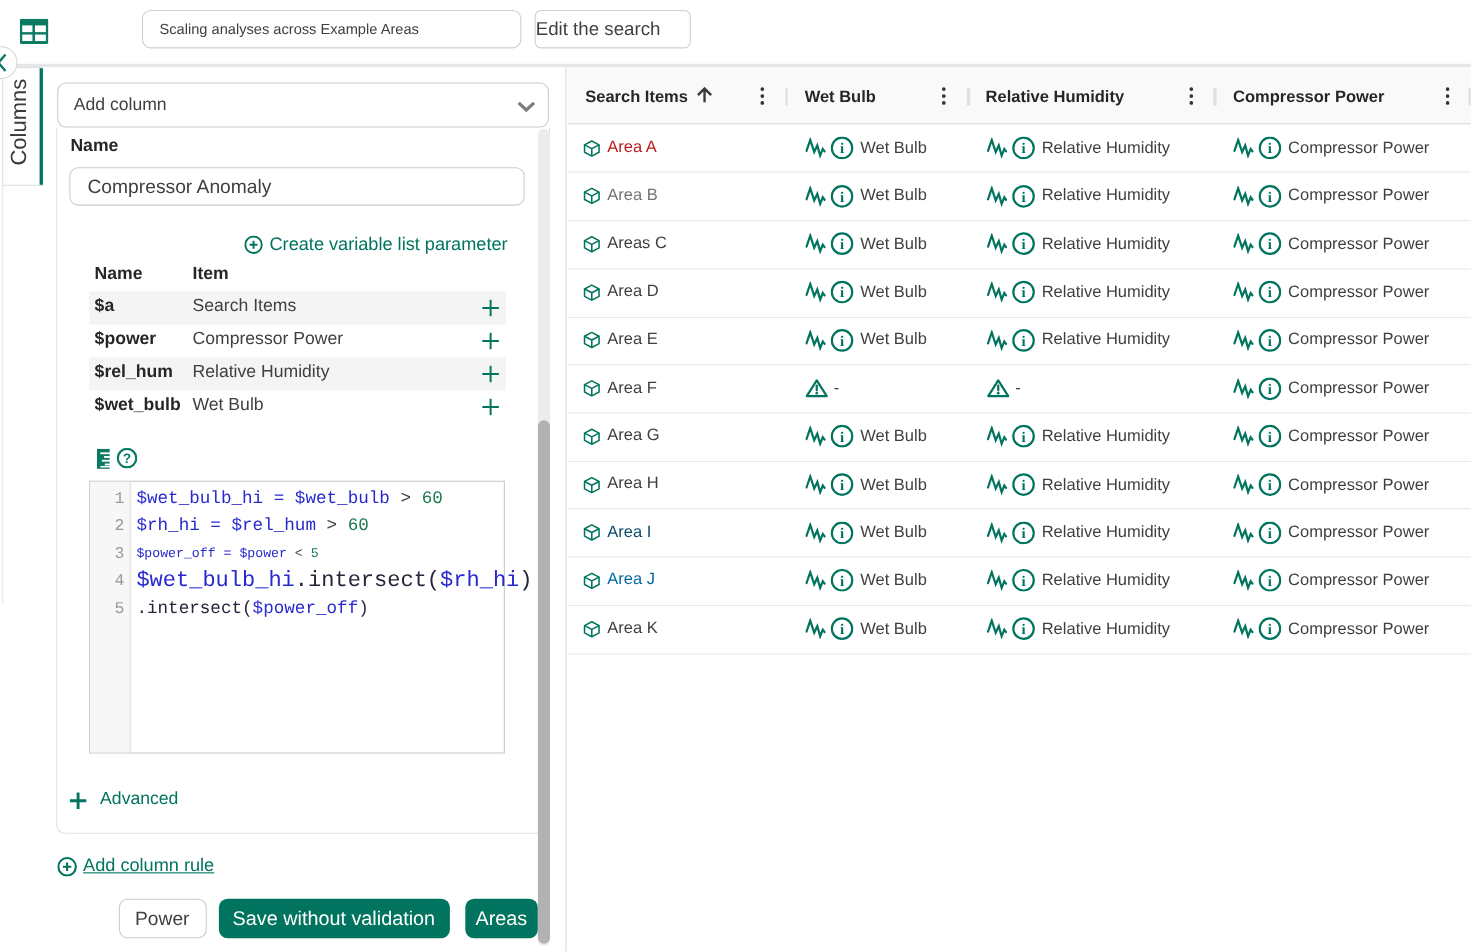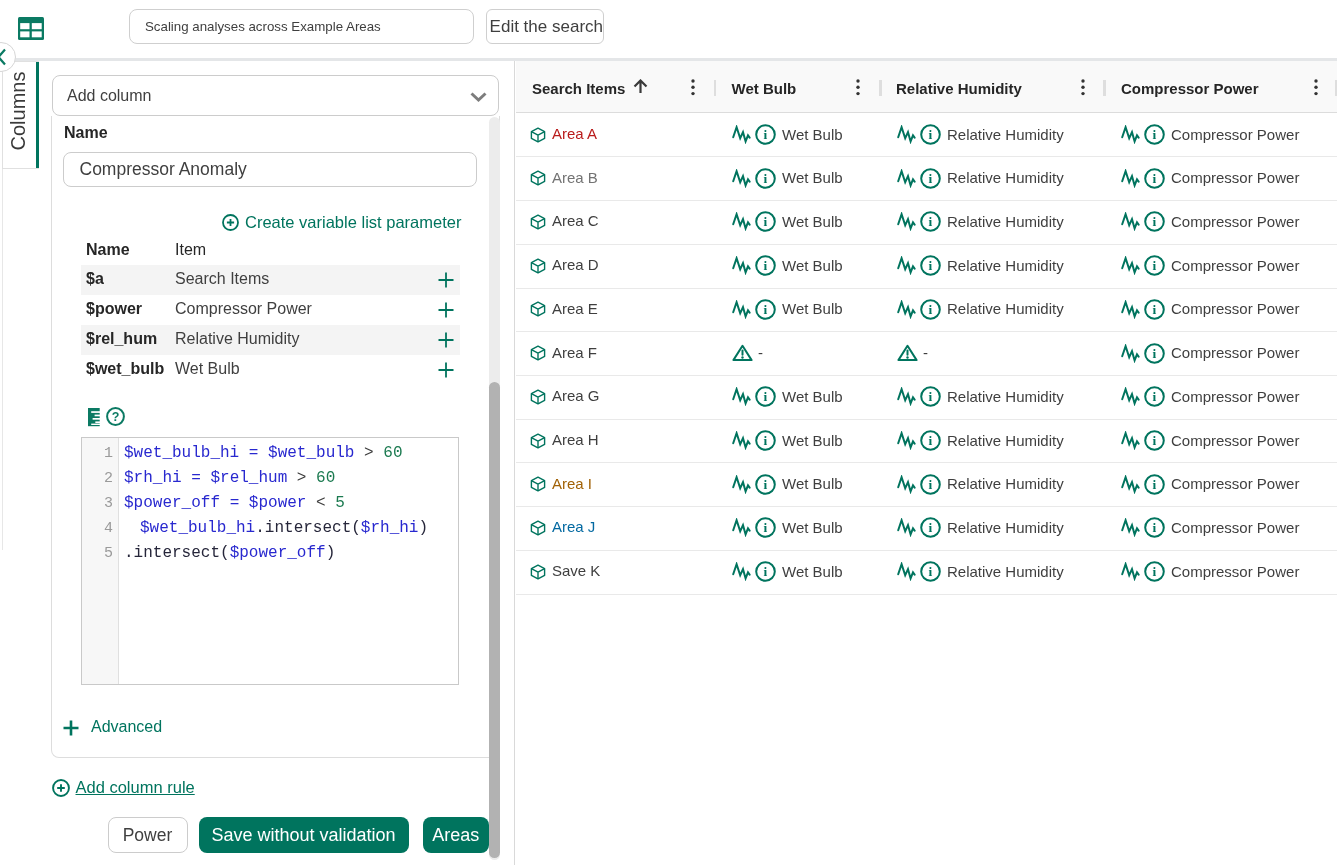--- a/index.html
+++ b/index.html
@@ -41,42 +41,42 @@
 
 <div class="abs" style="left:0;top:58.2px;width:1337px;height:2.9px;background:#e4e6e8"></div>
 <svg class="abs" style="left:17.5px;top:16.5px" width="26" height="23" viewBox="0 0 26 23">
 <rect x="0" y="0" width="26" height="23" rx="1.5" fill="#0b7a63"></rect>
 <rect x="2.2" y="6.1" width="9.3" height="6.1" fill="#fff"></rect>
 <rect x="13.8" y="6.1" width="9.9" height="6.1" fill="#fff"></rect>
 <rect x="2.2" y="14.4" width="9.3" height="5.9" fill="#fff"></rect>
 <rect x="13.8" y="14.4" width="9.9" height="5.9" fill="#fff"></rect>
 </svg>
 <div class="abs" style="left:129px;top:9px;width:345px;height:35px;border:1px solid #cfcfcf;border-radius:8px;font-size:13.3px;color:#3f3f3f;line-height:33px;padding-left:15px;">Scaling analyses across Example Areas</div>
-<div class="abs" style="left:486px;top:9px;width:118px;height:35px;border:1px solid #cfcfcf;border-radius:6px;font-size:17px;color:#3f3f3f;line-height:33px;text-align:right;">Edit the search</div>
+<div class="abs" style="left:486px;top:9px;width:142px;height:35px;border:1px solid #cfcfcf;border-radius:6px;font-size:17px;color:#3f3f3f;line-height:33px;text-align:left;">Edit the search</div>
 <div class="abs" style="left:-14px;top:42px;width:30px;height:30px;border-radius:50%;background:#fff;border:1px solid #d6d6d6;z-index:5"></div>
 <svg class="abs" style="left:-2px;top:47px;z-index:6" width="9" height="20" viewBox="0 0 9 20">
     <path d="M7 2.5 L0.5 10 L7 17.5" stroke="#0b7a63" stroke-width="2.2" fill="none"></path>
   </svg>
 <div class="abs" style="left:2px;top:61px;width:36.5px;height:107.5px;background:#fff;border:1px solid #e0e0e0;border-right:none;z-index:4"></div>
 <div class="abs" style="left:36px;top:62px;width:2.5px;height:106px;background:#00745e;z-index:6"></div>
 <div class="abs" style="left:-31px;top:99px;width:100px;height:24px;text-align:center;font-size:20px;color:#3a3a3a;transform:rotate(-90deg);z-index:6">Columns</div>
 <div class="abs" style="left:1.5px;top:168px;width:1.3px;height:382px;background:#e7e7e7"></div>
 <div class="abs" style="left:52px;top:75px;width:447px;height:41px;border:1px solid #ccc;border-radius:8px;font-size:16px;color:#3f3f3f;line-height:39px;padding-left:14px;">Add column</div>
 <svg class="abs" style="left:470px;top:92px" width="17" height="11" viewBox="0 0 17 11">
     <path d="M1.5 1.5 L8.5 8 L15.5 1.5" fill="none" stroke="#7d7d7d" stroke-width="3"></path>
   </svg>
 <div class="abs" style="left:51px;top:116px;width:449px;height:642px;border:1px solid #ddd;border-top:none;border-radius:0 0 8px 8px;"></div>
 <div class="abs" style="left:64px;top:124px;font-size:16px;font-weight:bold;color:#262626">Name</div>
 <div class="abs" style="left:62.5px;top:152px;width:414px;height:35px;border:1px solid #ccc;border-radius:8px;font-size:17.5px;color:#3f3f3f;line-height:33px;padding-left:16px;">Compressor Anomaly</div>
 <svg class="abs" style="left:222px;top:214px" width="17" height="17" viewBox="0 0 17 17">
     <use href="#oplus"></use>
   </svg>
 <div class="abs" style="left:245px;top:213px;font-size:16.5px;color:#00745e;">Create variable list parameter</div>
 <div class="abs" style="left:86px;top:241px;font-size:16px;font-weight:bold;color:#262626">Name</div>
-<div class="abs" style="left:175px;top:241px;font-size:16px;font-weight:normal;color:#262626">Item</div>
+<div class="abs" style="left:175px;top:241px;font-size:16px;font-weight:bold;color:#262626">Item</div>
 <div class="abs" style="left:81px;top:265px;width:379px;height:30px;background:#f4f4f4;"></div>
 <div class="abs" style="left:86px;top:270px;font-size:16px;font-weight:bold;color:#262626">$a</div>
 <div class="abs" style="left:175px;top:270px;font-size:16px;color:#3f3f3f">Search Items</div>
 <svg class="abs" style="left:438px;top:272px" width="16" height="16" viewBox="0 0 16 16">
     <path d="M8 0.5 L8 15.5 M0.5 8 L15.5 8" stroke="#00745e" stroke-width="1.8" fill="none"></path>
   </svg>
 <div class="abs" style="left:81px;top:295px;width:379px;height:30px;"></div>
 <div class="abs" style="left:86px;top:300px;font-size:16px;font-weight:bold;color:#262626">$power</div>
 <div class="abs" style="left:175px;top:300px;font-size:16px;color:#3f3f3f">Compressor Power</div>
 <svg class="abs" style="left:438px;top:302px" width="16" height="16" viewBox="0 0 16 16">
@@ -107,23 +107,23 @@
 <text x="9.5" y="14" font-size="12.5" font-weight="bold" font-family="Liberation Sans" fill="#0b7a63" text-anchor="middle">?</text>
 </svg>
 <div class="abs" style="left:81px;top:437px;width:378px;height:248px;border:1px solid #c9c9c9;background:#fff"></div>
 <div class="abs" style="left:82px;top:438px;width:37px;height:246px;background:#f7f7f7;border-right:1px solid #e0e0e0"></div>
 <style>i{font-style:normal;color:#2828cf} o{color:#3d3d3d;font-style:normal} n{color:#1b7a50} f{color:#26263a}</style>
 <div class="abs mono" style="left:82px;top:440.5px;width:31px;text-align:right;font-size:15px;line-height:25.1px;color:#9a9a9a">1</div>
 <div class="abs mono" style="left:124px;top:440.5px;font-size:16px;line-height:25.1px;white-space:pre;"><i>$wet_bulb_hi</i> <i>=</i> <i>$wet_bulb</i> <o>&gt;</o> <n>60</n></div>
 <div class="abs mono" style="left:82px;top:465.6px;width:31px;text-align:right;font-size:15px;line-height:25.1px;color:#9a9a9a">2</div>
 <div class="abs mono" style="left:124px;top:465.6px;font-size:16px;line-height:25.1px;white-space:pre;"><i>$rh_hi</i> <i>=</i> <i>$rel_hum</i> <o>&gt;</o> <n>60</n></div>
 <div class="abs mono" style="left:82px;top:490.7px;width:31px;text-align:right;font-size:15px;line-height:25.1px;color:#9a9a9a">3</div>
-<div class="abs mono" style="left:124px;top:490.7px;font-size:16px;line-height:25.1px;white-space:pre;"><i>$power_off</i> <i>=</i> <i>$power</i> <o>&lt;</o> <n>5</n></div>
+<div class="abs mono" style="left:124px;top:490.7px;font-size:12px;line-height:25.1px;white-space:pre;"><i>$power_off</i> <i>=</i> <i>$power</i> <o>&lt;</o> <n>5</n></div>
 <div class="abs mono" style="left:82px;top:515.8px;width:31px;text-align:right;font-size:15px;line-height:25.1px;color:#9a9a9a">4</div>
-<div class="abs mono" style="left:140px;top:515.8px;font-size:16px;line-height:25.1px;white-space:pre;"><i>$wet_bulb_hi</i><f>.intersect(</f><i>$rh_hi</i><f>)</f></div>
+<div class="abs mono" style="left:124px;top:515.8px;font-size:20px;line-height:25.1px;white-space:pre;"><i>$wet_bulb_hi</i><f>.intersect(</f><i>$rh_hi</i><f>)</f></div>
 <div class="abs mono" style="left:82px;top:540.9px;width:31px;text-align:right;font-size:15px;line-height:25.1px;color:#9a9a9a">5</div>
 <div class="abs mono" style="left:124px;top:540.9px;font-size:16px;line-height:25.1px;white-space:pre;"><f>.intersect(</f><i>$power_off</i><f>)</f></div>
 <svg class="abs" style="left:63px;top:720px" width="16" height="16" viewBox="0 0 16 16">
     <path d="M8 0.5 L8 15.5 M0.5 8 L15.5 8" stroke="#00745e" stroke-width="2.6" fill="none"></path>
   </svg>
 <div class="abs" style="left:91px;top:718px;font-size:16px;color:#00745e">Advanced</div>
 <div class="abs" style="left:489px;top:117px;width:11px;height:743px;background:#ececec;border-radius:6px;z-index:3"></div>
 <div class="abs" style="left:489px;top:382px;width:11px;height:476px;background:#b2b2b2;border-radius:6px;z-index:3"></div>
 <svg class="abs" style="left:52px;top:779px" width="18" height="18" viewBox="0 0 17 17">
     <use href="#oplus"></use>
@@ -206,21 +206,21 @@
     <use href="#sig"></use>
   </svg>
 <svg class="abs" style="left:1144.0px;top:167.7px" width="21" height="21" viewBox="0 0 21 21">
     <use href="#info"></use>
   </svg>
 <div class="abs" style="left:1171.0px;top:169.2px;font-size:15px;color:#3f3f3f">Compressor Power</div>
 <div class="abs" style="left:515.5px;top:243.8px;width:821.5px;height:1px;background:#e9e9e9"></div>
 <svg class="abs" style="left:529.5px;top:213.9px" width="16" height="16" viewBox="0 0 16 16">
     <use href="#cube"></use>
   </svg>
-<div class="abs" style="left:552px;top:212.4px;font-size:15px;color:#3f3f3f">Area C</div>
+<div class="abs" style="left:552px;top:212.4px;font-size:15px;color:#3f3f3f">Areas C</div>
 <svg class="abs" style="left:731.5px;top:212.4px" width="19" height="19" viewBox="0 0 19 19">
     <use href="#sig"></use>
   </svg>
 <svg class="abs" style="left:755.0px;top:211.4px" width="21" height="21" viewBox="0 0 21 21">
     <use href="#info"></use>
   </svg>
 <div class="abs" style="left:782.0px;top:212.9px;font-size:15px;color:#3f3f3f">Wet Bulb</div>
 <svg class="abs" style="left:896.5px;top:212.4px" width="19" height="19" viewBox="0 0 19 19">
     <use href="#sig"></use>
   </svg>
@@ -356,21 +356,21 @@
     <use href="#sig"></use>
   </svg>
 <svg class="abs" style="left:1144.0px;top:430.0px" width="21" height="21" viewBox="0 0 21 21">
     <use href="#info"></use>
   </svg>
 <div class="abs" style="left:1171.0px;top:431.5px;font-size:15px;color:#3f3f3f">Compressor Power</div>
 <div class="abs" style="left:515.5px;top:506.1px;width:821.5px;height:1px;background:#e9e9e9"></div>
 <svg class="abs" style="left:529.5px;top:476.2px" width="16" height="16" viewBox="0 0 16 16">
     <use href="#cube"></use>
   </svg>
-<div class="abs" style="left:552px;top:474.7px;font-size:15px;color:#a16207">Area I</div>
+<div class="abs" style="left:552px;top:474.7px;font-size:15px;color:#0c4a6e">Area I</div>
 <svg class="abs" style="left:731.5px;top:474.7px" width="19" height="19" viewBox="0 0 19 19">
     <use href="#sig"></use>
   </svg>
 <svg class="abs" style="left:755.0px;top:473.7px" width="21" height="21" viewBox="0 0 21 21">
     <use href="#info"></use>
   </svg>
 <div class="abs" style="left:782.0px;top:475.2px;font-size:15px;color:#3f3f3f">Wet Bulb</div>
 <svg class="abs" style="left:896.5px;top:474.7px" width="19" height="19" viewBox="0 0 19 19">
     <use href="#sig"></use>
   </svg>
@@ -408,21 +408,21 @@
     <use href="#sig"></use>
   </svg>
 <svg class="abs" style="left:1144.0px;top:517.4px" width="21" height="21" viewBox="0 0 21 21">
     <use href="#info"></use>
   </svg>
 <div class="abs" style="left:1171.0px;top:518.9px;font-size:15px;color:#3f3f3f">Compressor Power</div>
 <div class="abs" style="left:515.5px;top:593.5px;width:821.5px;height:1px;background:#e9e9e9"></div>
 <svg class="abs" style="left:529.5px;top:563.7px" width="16" height="16" viewBox="0 0 16 16">
     <use href="#cube"></use>
   </svg>
-<div class="abs" style="left:552px;top:562.2px;font-size:15px;color:#3f3f3f">Save K</div>
+<div class="abs" style="left:552px;top:562.2px;font-size:15px;color:#3f3f3f">Area K</div>
 <svg class="abs" style="left:731.5px;top:562.2px" width="19" height="19" viewBox="0 0 19 19">
     <use href="#sig"></use>
   </svg>
 <svg class="abs" style="left:755.0px;top:561.2px" width="21" height="21" viewBox="0 0 21 21">
     <use href="#info"></use>
   </svg>
 <div class="abs" style="left:782.0px;top:562.7px;font-size:15px;color:#3f3f3f">Wet Bulb</div>
 <svg class="abs" style="left:896.5px;top:562.2px" width="19" height="19" viewBox="0 0 19 19">
     <use href="#sig"></use>
   </svg>

